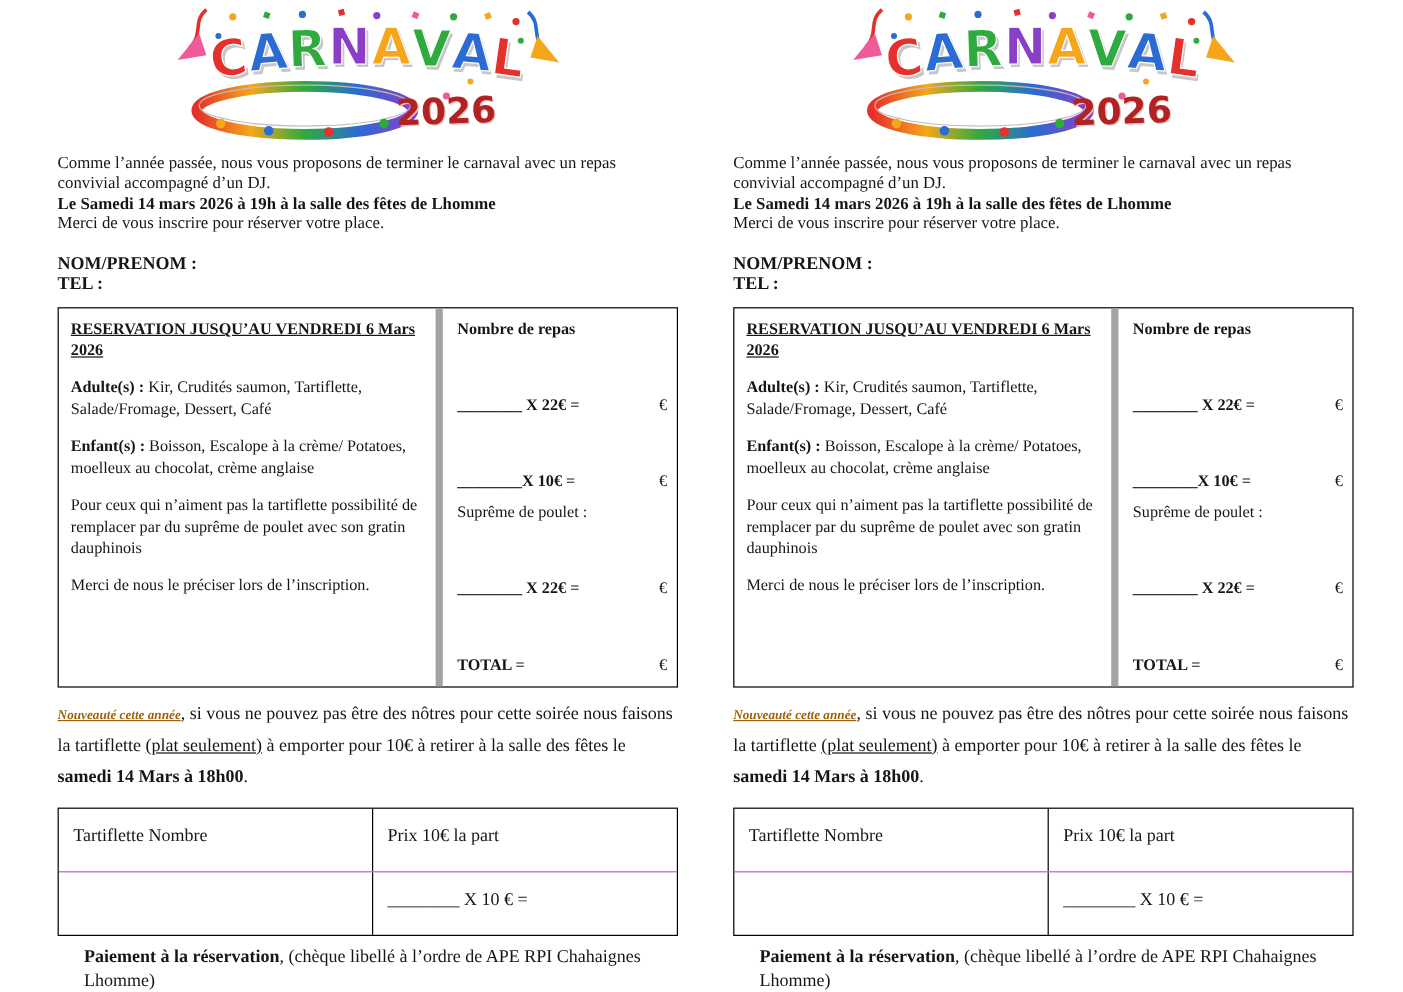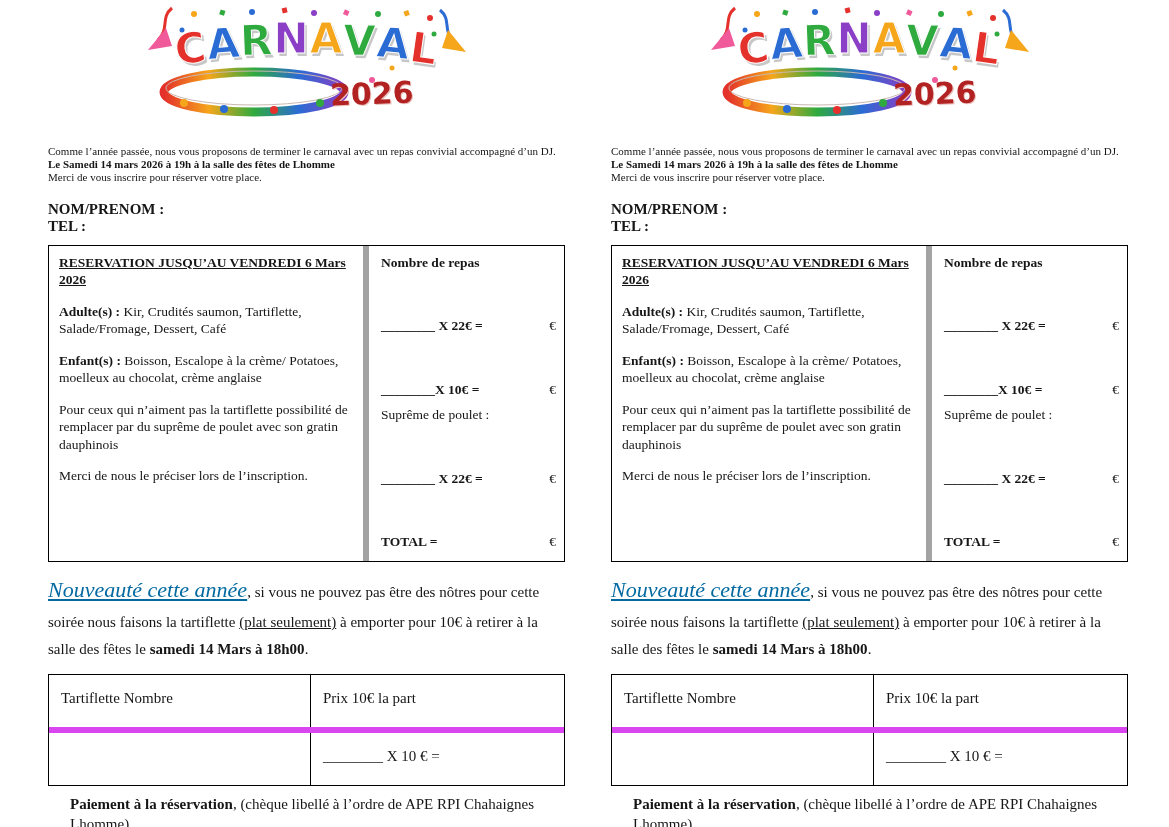--- a/index.html
+++ b/index.html
@@ -34,21 +34,21 @@
   .lt:nth-child(7){ color:#2b6bd4; transform:translateY(3px) rotate(5deg); }
   .lt:nth-child(8){ color:#e4312b; transform:translateY(8px) rotate(8deg); }
   .logo-year {
     position:absolute; top:70px; left:188px; z-index:3;
     font-family:"DejaVu Sans", sans-serif; font-weight:bold; font-size:30px;
     color:#b22222; transform:rotate(-2deg);
     text-shadow:1px 1px 0 #e9c0bb;
   }
 
   
-  .intro { font-size:11px; line-height:1.2; margin-top:24px; }
+  .intro { font-size:14px; line-height:1.2; margin-top:8px; }
   .intro strong { font-weight:bold; }
 
   .name-tel { display:flex; margin:16px 0 10px 0; font-size:15px; font-weight:bold;flex-direction:column; }
   .name-tel .name-label { width:340px; }
 
   
   .res-table { display:grid; grid-template-columns:320px 1fr; border:1px solid #000; }
   .res-left { border-right:6px solid #a3a3a3; padding:8px 10px 10px 10px; font-size:13.5px; line-height:1.3; }
   .res-left p { margin-bottom:14px; }
   .res-left p:last-child { margin-bottom:0; }
@@ -58,28 +58,28 @@
   .amount-line { display:flex; justify-content:space-between; align-items:baseline;margin-top:46px; }
   .res-right .hdr { margin-bottom:24px; }
   .res-right .l1 { margin-bottom:28px; }
   .res-right .l2 { margin-bottom:8px; }
   .res-right .sup { margin-bottom:4px; }
   .res-right .l3 { margin-bottom:28px; }
 
   
   .novelty { font-size:15px; line-height:1.75; margin:9px 0 12px 0; }
   .novelty-lead {
-    color:#0369a1; font-weight:normal; font-style:italic;
-    text-decoration:underline; font-size:22px;
+    color:#a16207; font-weight:bold; font-style:italic;
+    text-decoration:underline; font-size:11px;
   }
 
   
   .take-table { border:1px solid #000; font-size:15px; }
   .take-row { display:grid; grid-template-columns:262px 1fr; }
-  .take-row + .take-row { border-top:6px solid #d946ef; }
+  .take-row + .take-row { border-top:1px solid #d946ef; }
   .take-cell { padding:15px 12px; min-height:52px; }
   .take-cell.first { border-right:1px solid #000; }
 
   
   .payment { margin-top:8px; font-size:15px; line-height:1.35;margin-left:22px; }
   .pay-options { margin-left:76px; margin-top:3px; }
   .pay-option { display:flex; align-items:center; gap:18px; margin-bottom:5px; font-size:15px; }
   .checkbox { width:11px; height:11px; border:1.3px solid #3a3a3a; background:#fff; flex:0 0 11px; }
 </style>
 </head>

